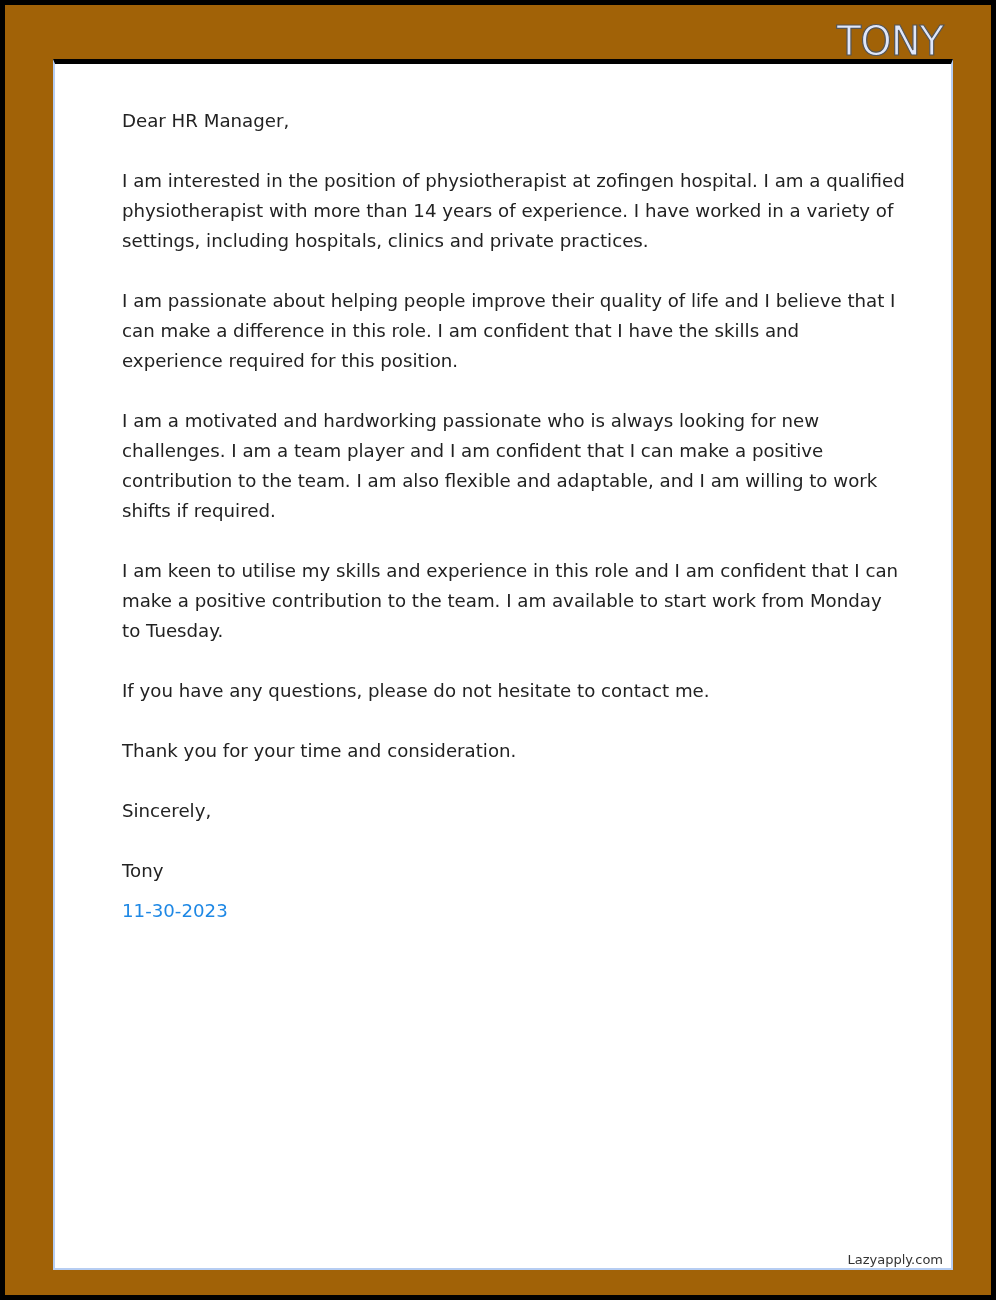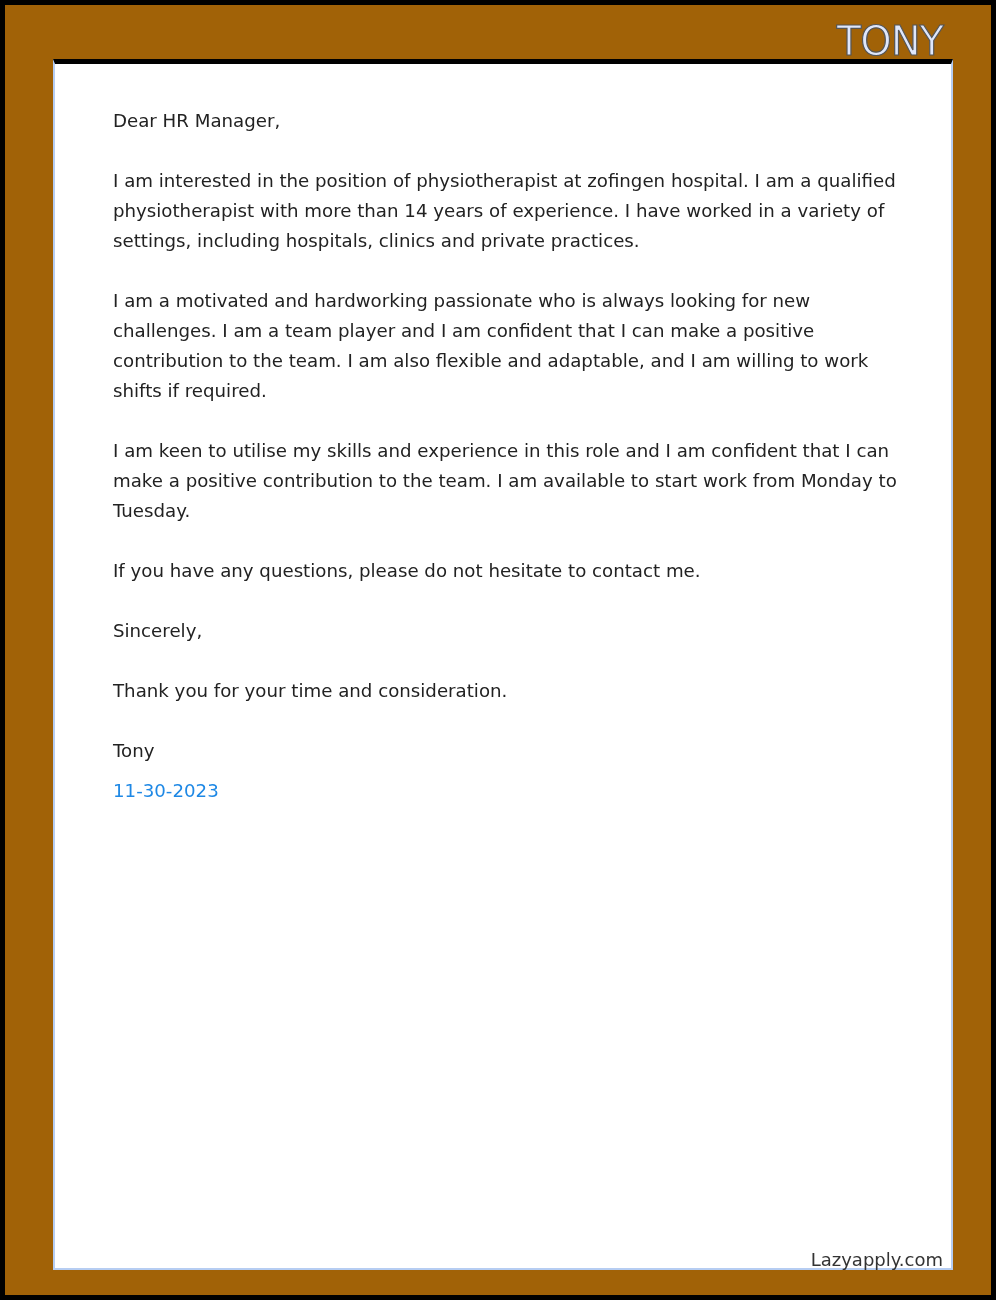--- a/index.html
+++ b/index.html
@@ -40,44 +40,45 @@
       box-sizing: content-box;
     }
     .letter {
       position: absolute;
       left: 50px; top: 42px;
       width: 800px;
       font-size: 18.2px;
       line-height: 30px;
       color: #222222;
     }
-    .letter p { margin: 0 0 30px 8px; }
+    .letter p { margin: 0 0 30px 17px; }
     .letter p.tight { margin-bottom: 10px; }
     .date { color: #1e88e5; }
     .footer {
       position: absolute;
       right: 8px; bottom: 0px;
-      font-size: 18px;
+      font-size: 13px;
       line-height: 16px;
       color: #333333;
     }
   </style>
 </head>
 <body>
 
 <div class="frame">
   <div class="brand-name">TONY</div>
 
   <div class="page">
     <div class="letter">
       <p>Dear HR Manager,</p>
       <p>I am interested in the position of physiotherapist at zofingen hospital. I am a qualified physiotherapist with more than 14 years of experience. I have worked in a variety of settings, including hospitals, clinics and private practices.</p>
+      <p>I am passionate about helping people improve their quality of life and I believe that I can make a difference in this role. I am confident that I have the skills and experience required for this position.</p>
       <p>I am a motivated and hardworking passionate who is always looking for new challenges. I am a team player and I am confident that I can make a positive contribution to the team. I am also flexible and adaptable, and I am willing to work shifts if required.</p>
       <p>I am keen to utilise my skills and experience in this role and I am confident that I can make a positive contribution to the team. I am available to start work from Monday to Tuesday.</p>
       <p>If you have any questions, please do not hesitate to contact me.</p>
+      <p>Thank you for your time and consideration.</p>
       <p>Sincerely,</p>
-      <p>Thank you for your time and consideration.</p>
       <p class="tight">Tony</p>
       <p class="date">11-30-2023</p>
     </div>
     <div class="footer">Lazyapply.com</div>
   </div>
 </div>
 
 </body></html>

